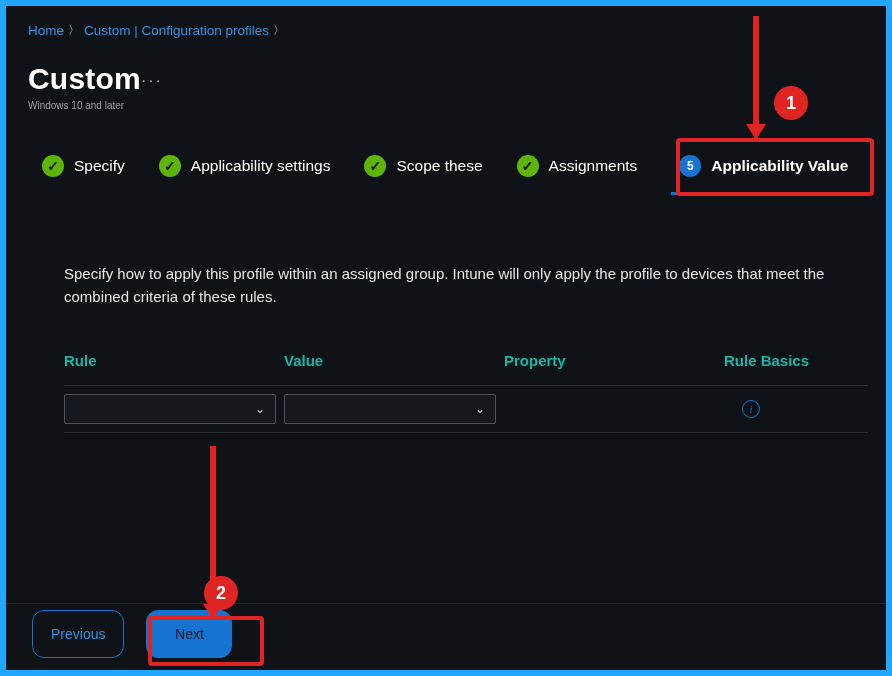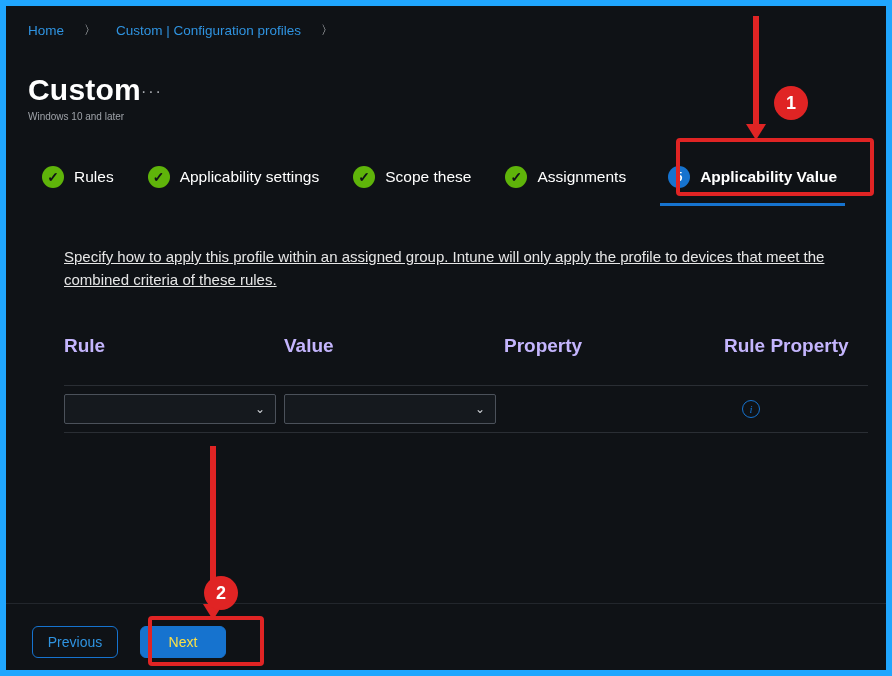--- a/index.html
+++ b/index.html
@@ -15,31 +15,31 @@
       background: #0f1216;
       width: 100%;
       height: 100%;
       position: relative;
       color: #e6e6e6;
       padding: 14px 18px 0 22px;
     }
     .breadcrumb {
       display: flex;
       align-items: center;
-      gap: 20px;
+      gap: 4px;
       font-size: 13.5px;
       color: #2f93e0;
       margin-top: 2px;
     }
     .breadcrumb a { color: #2f93e0; text-decoration: none; cursor: pointer; }
     .breadcrumb .sep { color: #cfd2d6; font-size: 12px; }
     .title-row {
       display: flex;
       align-items: center;
-      margin-top: 34px;
+      margin-top: 23px;
     }
     .title {
       font-size: 30px;
       font-weight: 600;
       color: #ffffff;
       letter-spacing: 0.2px;
     }
     .ellipsis {
       color: #a9acb1;
       letter-spacing: 2px;
@@ -119,39 +119,38 @@
     .marker {
       position: absolute;
       width: 34px; height: 34px; border-radius: 50%;
       background: #e02424; color: #ffffff;
       display: flex; align-items: center; justify-content: center;
       font-size: 18px; font-weight: 700;
       pointer-events: none;
     }
     .marker1 { left: 768px; top: 80px; }
     .description {
-      margin-top: 52px;
+      margin-top: 80px;
       padding-left: 36px;
       padding-right: 10px;
       font-size: 15px;
       line-height: 1.5;
       color: #e6e6e6;
-      text-decoration: underline;
     }
     .grid-wrap {
       margin-top: 44px;
       padding-left: 36px;
     }
     .grid-head {
       display: grid;
       grid-template-columns: 220px 220px 220px 1fr;
-      color: #c4b5fd;
-      font-size: 19px;
+      color: #14b8a6;
+      font-size: 15px;
       font-weight: 600;
-      padding-bottom: 28px;
+      padding-bottom: 16px;
       border-bottom: 1px solid #2a2e34;
     }
     .grid-row {
       display: grid;
       grid-template-columns: 220px 220px 220px 1fr;
       align-items: center;
       padding: 8px 0;
       border-bottom: 1px solid #2a2e34;
     }
     .select {
@@ -190,38 +189,38 @@
       border-top: 1px solid #22262c;
     }
     .footer {
       position: absolute;
       left: 26px; bottom: 12px;
       display: flex;
       align-items: center;
       gap: 22px;
     }
     .btn {
-      height: 32px;
+      height: 48px;
       min-width: 86px;
-      padding: 0 12px;
+      padding: 0 18px;
       font-size: 14px;
-      border-radius: 6px;
+      border-radius: 12px;
       display: flex;
       align-items: center;
       justify-content: center;
       cursor: pointer;
     }
     .btn-secondary {
       border: 1px solid #1673cf;
       color: #2f93e0;
       background: transparent;
     }
     .btn-primary {
       background: #1673cf;
-      color: #fde047;
+      color: #0f172a;
       border: 1px solid #1673cf;
     }
     .highlight-next {
       position: absolute;
       left: 142px; bottom: 4px;
       width: 116px; height: 50px;
       border: 4px solid #e02424;
       border-radius: 4px;
       pointer-events: none;
     }
@@ -257,21 +256,21 @@
 
   <div class="title-row">
     <div class="title">Custom</div>
     <div class="ellipsis">···</div>
   </div>
   <div class="subtitle">Windows 10 and later</div>
 
   <div class="steps">
     <div class="step">
       <div class="check">✓</div>
-      <span>Rules</span>
+      <span>Specify</span>
     </div>
     <div class="step">
       <div class="check">✓</div>
       <span>Applicability settings</span>
     </div>
     <div class="step">
       <div class="check">✓</div>
       <span>Scope these</span>
     </div>
     <div class="step">
@@ -285,21 +284,21 @@
     </div>
   </div>
 
   <div class="description">Specify how to apply this profile within an assigned group. Intune will only apply the profile to devices that meet the combined criteria of these rules.</div>
 
   <div class="grid-wrap">
     <div class="grid-head">
       <div>Rule</div>
       <div>Value</div>
       <div>Property</div>
-      <div>Rule Property</div>
+      <div>Rule Basics</div>
     </div>
     <div class="grid-row">
       <div>
         <div class="select">
           <span class="chev">⌄</span>
         </div>
       </div>
       <div>
         <div class="select">
           <span class="chev">⌄</span>

